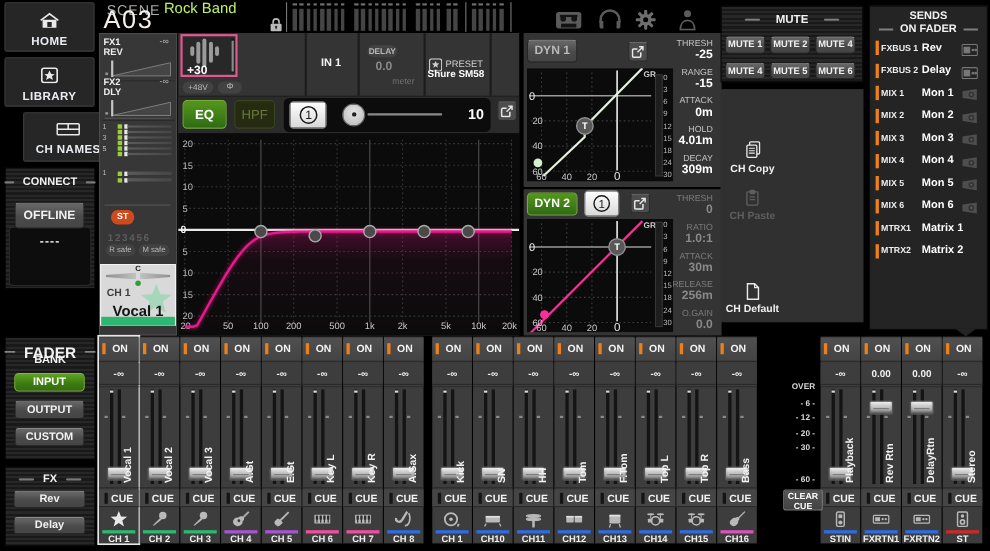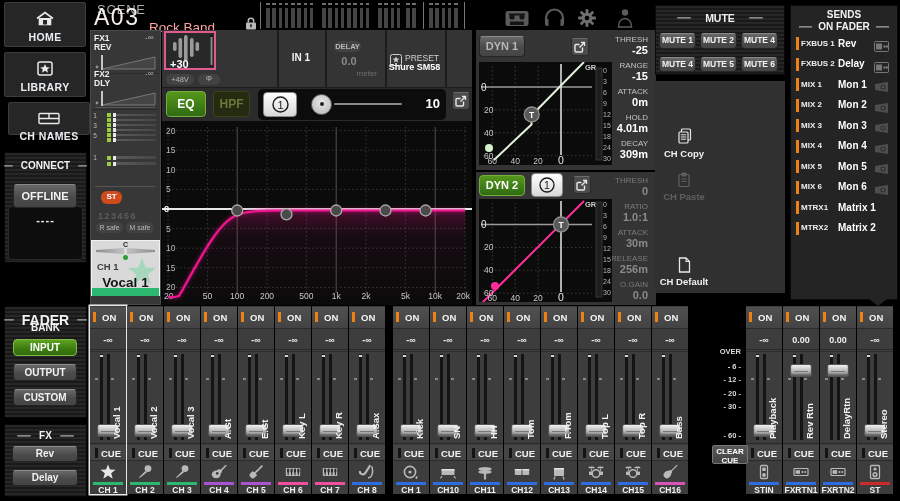--- a/index.html
+++ b/index.html
@@ -32,21 +32,21 @@
 .glab2{color:#7b7b7b;font-size:8px;position:absolute;text-align:right}
 .gval2{color:#8a8a8a;font-size:11px;font-weight:bold;position:absolute;text-align:right}
 .srow{position:absolute;left:0;width:100%;height:20px}
 .sbar{position:absolute;left:6px;top:4px;width:3px;height:13px;background:#ef8018}
 .slb1{position:absolute;left:11px;top:5.5px;font-size:8px;font-weight:bold;color:#efefef}
 .slb2{position:absolute;left:48px;top:4.5px;font-size:10px;font-weight:bold;color:#fff}
 </style></head><body>
 <div id="page">
 <div class="abs" style="left:97px;top:2px;font-size:13px;color:#aaa;letter-spacing:.8px">SCENE</div>
 <div class="abs" style="left:94px;top:4px;font-size:23px;color:#f5f1ea;letter-spacing:1.5px">A03</div>
-<div class="abs" style="left:149px;top:20px;font-size:13.5px;color:#fca5a5">Rock Band</div>
+<div class="abs" style="left:149px;top:0;font-size:13.5px;color:#bef264">Rock Band</div>
 <div class="abs" style="left:245px;top:16px"><svg width="12" height="13" viewBox="0 0 12 13">
         <g fill="#b9b9b9">
           <rect x="1" y="5.5" width="10" height="7" rx="1"></rect>
           <path d="M3.3 5.5 V3.9 a2.7 2.7 0 0 1 5.4 0 V5.5" fill="none" stroke="#b9b9b9" stroke-width="1.5"></path>
           <circle cx="6" cy="8.4" r="1.1" fill="#2a2a2a"></circle>
           <rect x="5.5" y="8.6" width="1" height="2" fill="#2a2a2a"></rect>
         </g>
       </svg></div>
 <div class="abs" style="left:259.5px;top:2px;width:1.5px;height:27px;background:#777"></div>
 <div class="abs" style="left:266.0px;top:8px;width:3.5px;height:19.5px;background:#454545"></div>
@@ -153,21 +153,21 @@
 <div class="sbtn" style="left:4px;top:2px;width:82px;height:45px">
       <div style="margin-top:8.1px"><svg width="20" height="15" viewBox="0 0 20 15">
           <g fill="none" stroke="#e9e9e9" stroke-width="1.6">
             <path d="M2 7.5 L10 1.5 L18 7.5" fill="none"></path>
             <path d="M4.5 7 V13.5 h11 V7" fill="#e9e9e9"></path>
             <rect x="8" y="9" width="4" height="4.5" fill="#262626" stroke="none"></rect>
           </g>
         </svg></div>
       <div style="font-size:10.5px;font-weight:bold;margin-top:1px;letter-spacing:.4px">HOME</div>
     </div>
-<div class="sbtn" style="left:8px;top:102px;width:82px;height:33px">
+<div class="sbtn" style="left:21px;top:102px;width:82px;height:45px">
       <div style="margin-top:8.1px"><svg width="22" height="13" viewBox="0 0 22 13">
           <g fill="none" stroke="#e9e9e9" stroke-width="1.4">
             <rect x="1" y="1.5" width="20" height="10" rx="1"></rect>
             <path d="M1 6.5 h20 M11 1.5 v5"></path>
           </g>
         </svg></div>
       <div style="font-size:10.5px;font-weight:bold;margin-top:1px;letter-spacing:.4px">CH NAMES</div>
     </div>
 <div class="abs rib" style="left:4px;top:152px;width:83px;height:111px;border:1px solid #050505"></div>
 <div class="hdr" style="left:4px;top:160px;width:83px;font-size:10px"><span class="dash"></span>CONNECT<span class="dash"></span></div>
@@ -281,21 +281,21 @@
 <div class="abs" style="left:390px;top:52px"><svg width="12" height="12" viewBox="0 0 12 12">
         <g>
           <rect x="0.5" y="0.5" width="11" height="11" rx="2" fill="none" stroke="#cfcfcf"></rect>
           <path d="M6 2.5 l1 2.1 2.3 .2 -1.8 1.5 .6 2.3 -2.1-1.3 -2.1 1.3 .6-2.3 -1.8-1.5 2.3-.2 Z" fill="#cfcfcf"></path>
         </g>
       </svg></div>
 <div class="abs" style="left:405px;top:53px;font-size:8.5px;color:#d0d0d0">PRESET</div>
 <div class="abs" style="left:385px;top:62px;width:59px;text-align:center;font-size:9px;font-weight:bold;color:#fff">Shure SM58</div>
 <div class="abs" style="left:162px;top:88px;width:310px;height:33px;background:#2b2b2b"></div>
 <div class="abs" style="left:166px;top:91px;width:40px;height:26px;background:linear-gradient(#55961d,#2f6b12);border:1.5px solid #76ad3c;border-radius:4px;color:#fff;font-weight:bold;font-size:12px;text-align:center;line-height:24px">EQ</div>
-<div class="abs" style="left:213px;top:91px;width:37px;height:26px;background:#242b11;border:1.5px solid #39451c;border-radius:4px;color:#68793a;font-weight:bold;font-size:12px;text-align:center;line-height:24px">HPF</div>
+<div class="abs" style="left:213px;top:91px;width:37px;height:26px;background:#242b11;border:1.5px solid #39451c;border-radius:4px;color:#68793a;font-weight:normal;font-size:12px;text-align:center;line-height:24px">HPF</div>
 <div class="abs" style="left:258px;top:89px;width:188px;height:31px;background:#0c0c0c;border-radius:5px"></div>
 <div class="abs" style="left:263px;top:92px;width:34px;height:25px;background:linear-gradient(#fefefe,#d8d8d8);border:1px solid #888;border-radius:4px;text-align:center">
       <div style="margin-top:3px"><svg width="17" height="17" viewBox="0 0 17 17">
           <g>
             <circle cx="8.5" cy="8.5" r="7.5" fill="none" stroke="#1a1a1a" stroke-width="1.4"></circle>
             <text x="8.5" y="12.5" font-size="11" font-family="Liberation Sans" fill="#1a1a1a" text-anchor="middle">1</text>
           </g>
         </svg></div>
     </div>
 <div class="abs" style="left:334px;top:103px;width:68px;height:2px;background:#8a8a8a;border-radius:1px"></div>

